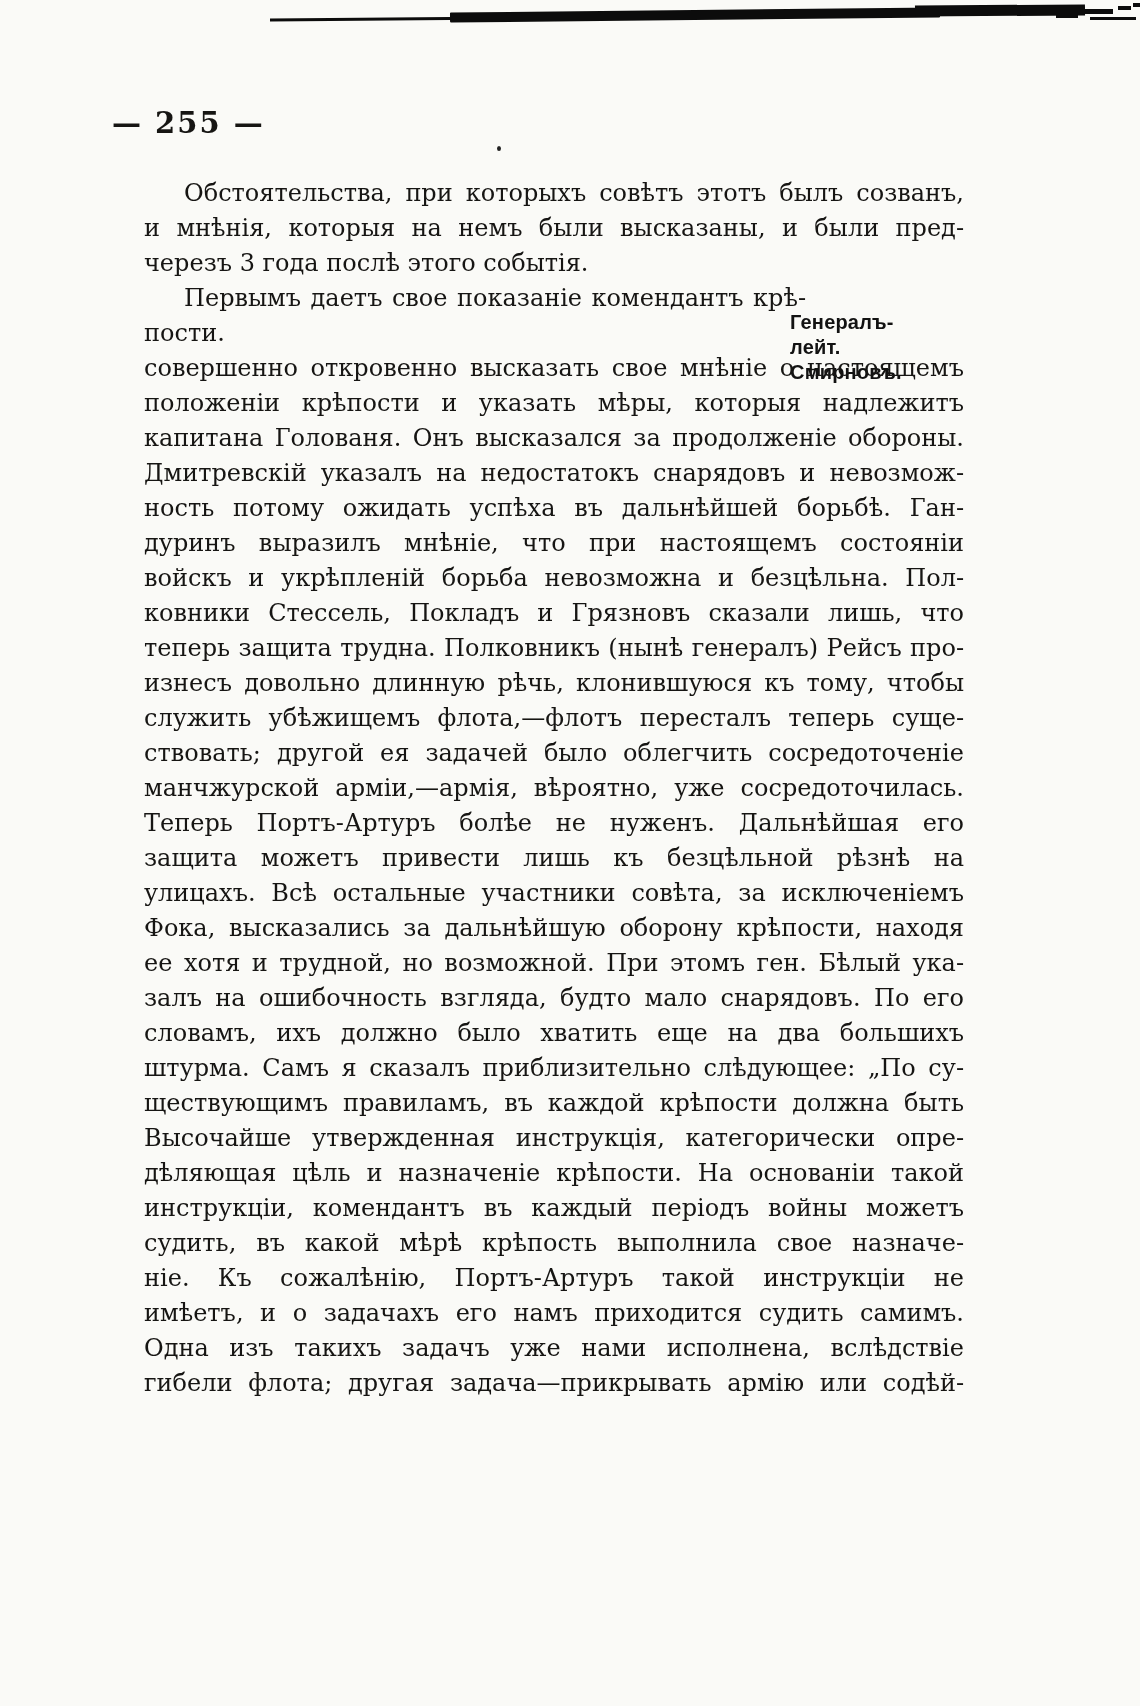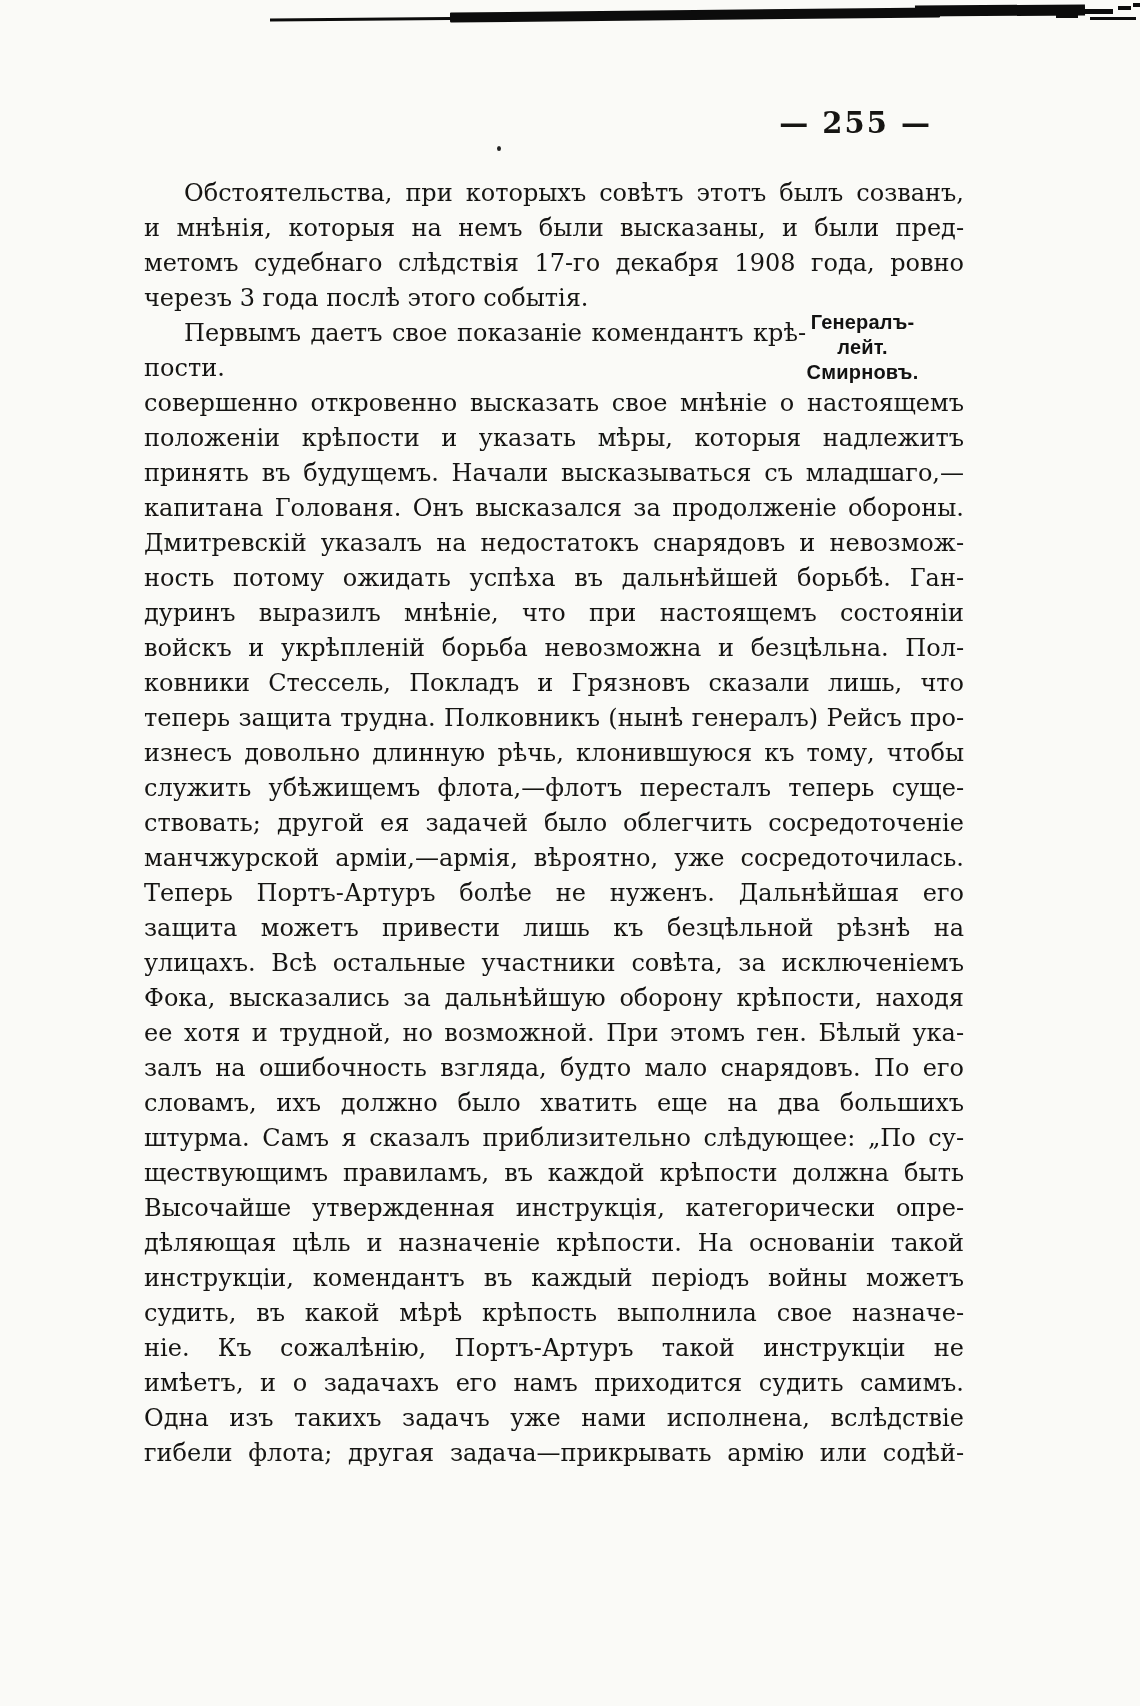--- a/index.html
+++ b/index.html
@@ -24,21 +24,21 @@
   .d1   { left: 1056px; top: 14px; width: 22px; height: 4px; }
   .d2   { left: 1085px; top: 9px;  width: 28px; height: 5px; }
   .d3   { left: 1090px; top: 17px; width: 46px; height: 3px; }
   .d4   { left: 1118px; top: 6px;  width: 13px; height: 4px; }
   .d5   { left: 1133px; top: 3px;  width: 7px;  height: 4px; }
   .dot  { left: 497px; top: 146px; width: 4px; height: 5px; border-radius: 50%; background: #222; }
 
   .page-number {
     position: absolute;
     top: 106px; left: 112px; width: 820px;
-    text-align: right;
+    text-align: left;
     font-size: 29px;
     font-weight: bold;
     letter-spacing: 2px;
   }
 
   .text-body {
     position: absolute;
     left: 112px; top: 176px; width: 820px; margin-left: 32px;
   }
 
@@ -57,21 +57,21 @@
   .line.first { text-indent: 40px; }
   .line.no-just { text-align-last: left; }
 
   .margin-note {
     position: absolute;
     left: 790px; top: 310px; width: 145px;
     font-family: "Liberation Sans", sans-serif;
     font-weight: bold;
     font-size: 20px;
     line-height: 25px;
-    text-align: center;
+    text-align: left;
     color: #121212;
     letter-spacing: 0.2px;
   }
 </style>
 </head>
 <body>
 
 <div class="page">
 
   <div>
@@ -90,31 +90,29 @@
 
   <div class="margin-note">
     <div>Генералъ-лейт.</div>
     <div>Смирновъ.</div>
   </div>
 
   <div class="text-body">
       <div class="paragraph">
         <div class="line first">Обстоятельства, при которыхъ совѣтъ этотъ былъ созванъ,</div>
         <div class="line">и мнѣнія, которыя на немъ были высказаны, и были пред-</div>
-        <div class="line">метомъ судебнаго слѣдствія 17-го декабря 1908 года, ровно</div>
         <div class="line no-just">черезъ 3 года послѣ этого событія.</div>
       </div>
       <div class="paragraph narrow">
         <div class="line first">Первымъ даетъ свое показаніе комендантъ крѣ-</div>
         <div class="line no-just">пости.</div>
       </div>
       <div class="paragraph">
         <div class="line">совершенно откровенно высказать свое мнѣніе о настоящемъ</div>
         <div class="line">положеніи крѣпости и указать мѣры, которыя надлежитъ</div>
-        <div class="line">принять въ будущемъ. Начали высказываться съ младшаго,—</div>
         <div class="line">капитана Голованя. Онъ высказался за продолженіе обороны.</div>
         <div class="line">Дмитревскій указалъ на недостатокъ снарядовъ и невозмож-</div>
         <div class="line">ность потому ожидать успѣха въ дальнѣйшей борьбѣ. Ган-</div>
         <div class="line">дуринъ выразилъ мнѣніе, что при настоящемъ состояніи</div>
         <div class="line">войскъ и укрѣпленій борьба невозможна и безцѣльна. Пол-</div>
         <div class="line">ковники Стессель, Покладъ и Грязновъ сказали лишь, что</div>
         <div class="line">теперь защита трудна. Полковникъ (нынѣ генералъ) Рейсъ про-</div>
         <div class="line">изнесъ довольно длинную рѣчь, клонившуюся къ тому, чтобы</div>
         <div class="line">служить убѣжищемъ флота,—флотъ пересталъ теперь суще-</div>
         <div class="line">ствовать; другой ея задачей было облегчить сосредоточеніе</div>

